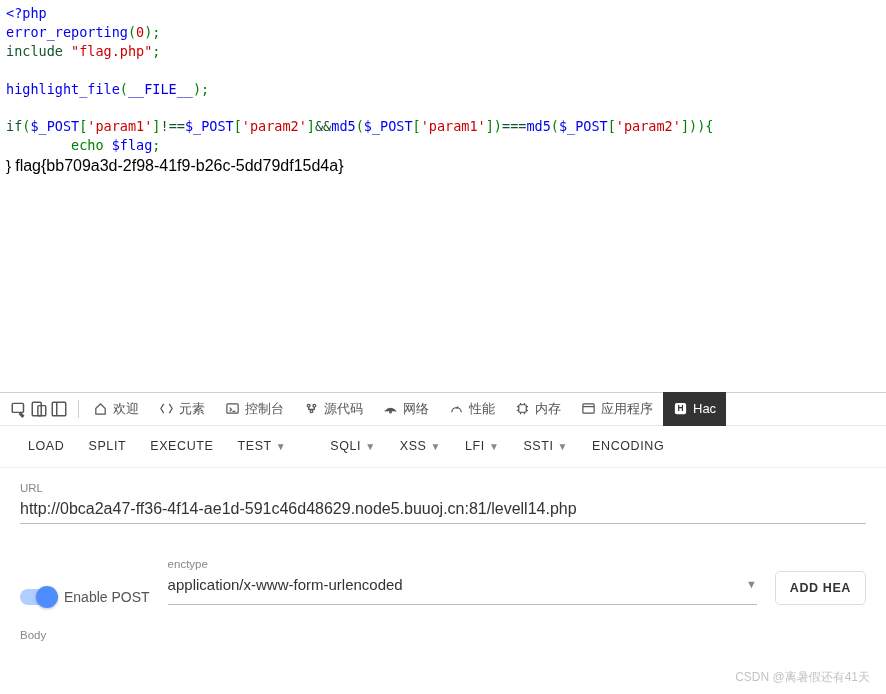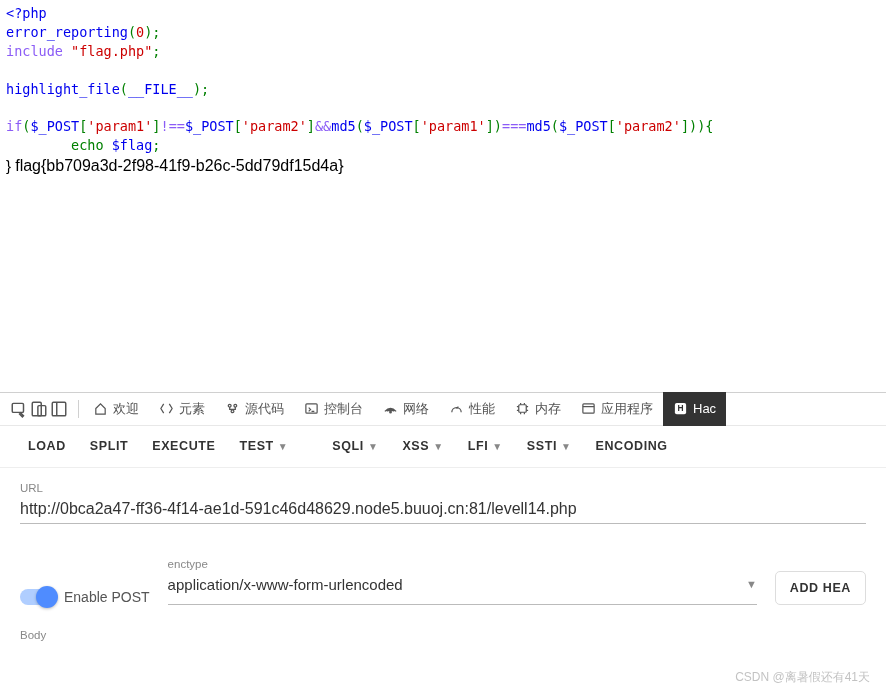--- a/index.html
+++ b/index.html
@@ -4,37 +4,37 @@
   <style>
     * { margin: 0; padding: 0; box-sizing: border-box; }
     body { font-family: "Microsoft YaHei", Arial, sans-serif; font-size: 13px; color: #333; background: #fff; overflow: hidden; }
     
     .code-area { padding: 4px 6px; font-family: Consolas, Monaco, monospace; font-size: 13.5px; line-height: 1.4; }
     .kw-php { color: #0000ee; }
     .fn-blue { color: #0000ee; }
     .str-red { color: #cc0000; }
     .paren { color: #008000; }
     .num-red { color: #cc0000; }
-    .sym { color: #8b5cf6; }
+    .sym { color: #14532d; }
     .kw-echo { color: #008000; }
     .flag-text { font-family: Arial, sans-serif; font-size: 16px; color: #000; }
     .brace-black { color: #000; font-size: 15px; font-family: Arial, sans-serif; }
     
     .blank-space { height: 210px; }
     
     .devtools-tabs { display: flex; align-items: center; border-top: 1px solid #d0d0d0; border-bottom: 1px solid #e8e8e8; height: 34px; background: #fff; padding: 12px 4px; }
     .dt-icon-group { display: flex; align-items: center; gap: 2px; padding: 0 6px; }
     .dt-icon { width: 18px; height: 18px; display: flex; align-items: center; justify-content: center; color: #555; cursor: pointer; }
     .dt-divider { width: 1px; height: 18px; background: #d0d0d0; margin: 0 4px; }
     .dt-tab { display: flex; align-items: center; gap: 5px; padding: 0 10px; height: 34px; color: #555; cursor: pointer; font-size: 13px; }
     .dt-tab.active { background: #333; color: #fff; }
     .dt-tab svg { width: 15px; height: 15px; }
     
     .hack-tabs { display: flex; align-items: center; height: 42px; padding: 0 20px; gap: 8px; border-bottom: 1px solid #eee; }
-    .hack-tab { font-size: 12.5px; font-weight: 700; letter-spacing: 0.6px; color: #333; padding: 10px 8px; cursor: pointer; display: flex; align-items: center; gap: 2px; }
+    .hack-tab { font-size: 12.5px; font-weight: 400; letter-spacing: 0.6px; color: #333; padding: 10px 8px; cursor: pointer; display: flex; align-items: center; gap: 2px; }
     .hack-dropdown { font-size: 10px; color: #888; margin-left: 2px; }
     .hack-gap { width: 12px; }
     
     .form-area { padding: 14px 20px 0 20px; }
     .field-label { font-size: 11.5px; color: #888; margin-bottom: 3px; }
     .field-input { width: 100%; border: none; border-bottom: 1px solid #bbb; font-size: 16px; padding: 3px 0 5px 0; font-family: Arial, sans-serif; outline: none; color: #333; background: transparent; }
     
     .post-row { display: flex; align-items: flex-end; gap: 18px; margin-top: 34px; }
     .toggle-wrap { display: flex; gap: 8px; flex-shrink: 0; }
     .toggle { position: relative; width: 36px; height: 16px; background: #b0ceff; border-radius: 10px; cursor: pointer; }
@@ -108,33 +108,33 @@
     <span>欢迎</span>
   </div>
   <div class="dt-tab">
     <svg viewBox="0 0 16 16" fill="none" stroke="currentColor" stroke-width="1.3">
         <path d="M5 3 L2 8 L5 13 M11 3 L14 8 L11 13"></path>
       </svg>
     <span>元素</span>
   </div>
   <div class="dt-tab">
     <svg viewBox="0 0 16 16" fill="none" stroke="currentColor" stroke-width="1.3">
+        <rect x="2" y="3" width="12" height="10" rx="1"></rect>
+        <path d="M5 7 L7 9 L5 11 M8 11 H11"></path>
+      </svg>
+    <span>控制台</span>
+  </div>
+  <div class="dt-tab">
+    <svg viewBox="0 0 16 16" fill="none" stroke="currentColor" stroke-width="1.3">
         <circle cx="5" cy="5" r="1.5"></circle>
         <circle cx="11" cy="5" r="1.5"></circle>
         <circle cx="8" cy="11" r="1.5"></circle>
         <path d="M5 6.5 V9 H11 V6.5 M8 9 V9.5"></path>
       </svg>
     <span>源代码</span>
-  </div>
-  <div class="dt-tab">
-    <svg viewBox="0 0 16 16" fill="none" stroke="currentColor" stroke-width="1.3">
-        <rect x="2" y="3" width="12" height="10" rx="1"></rect>
-        <path d="M5 7 L7 9 L5 11 M8 11 H11"></path>
-      </svg>
-    <span>控制台</span>
   </div>
   <div class="dt-tab">
     <svg viewBox="0 0 16 16" fill="none" stroke="currentColor" stroke-width="1.3">
         <path d="M2 11 Q8 5 14 11 M4 11 Q8 7.5 12 11 M6 11 Q8 9.5 10 11"></path>
         <circle cx="8" cy="12" r="0.8" fill="currentColor"></circle>
       </svg>
     <span>网络</span>
   </div>
   <div class="dt-tab">
     <svg viewBox="0 0 16 16" fill="none" stroke="currentColor" stroke-width="1.3">

